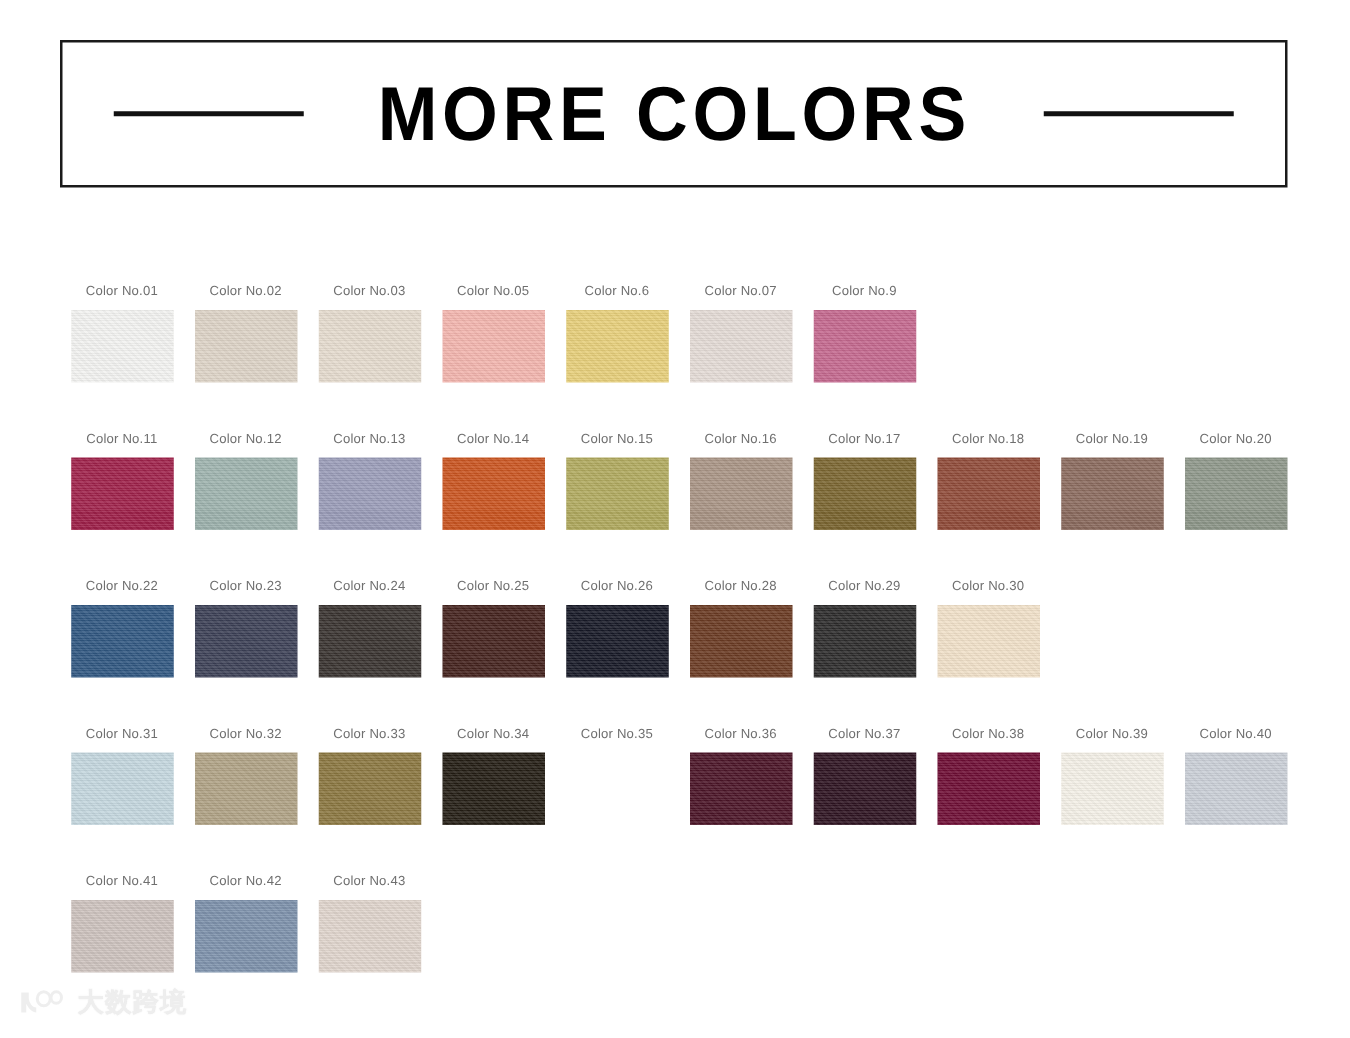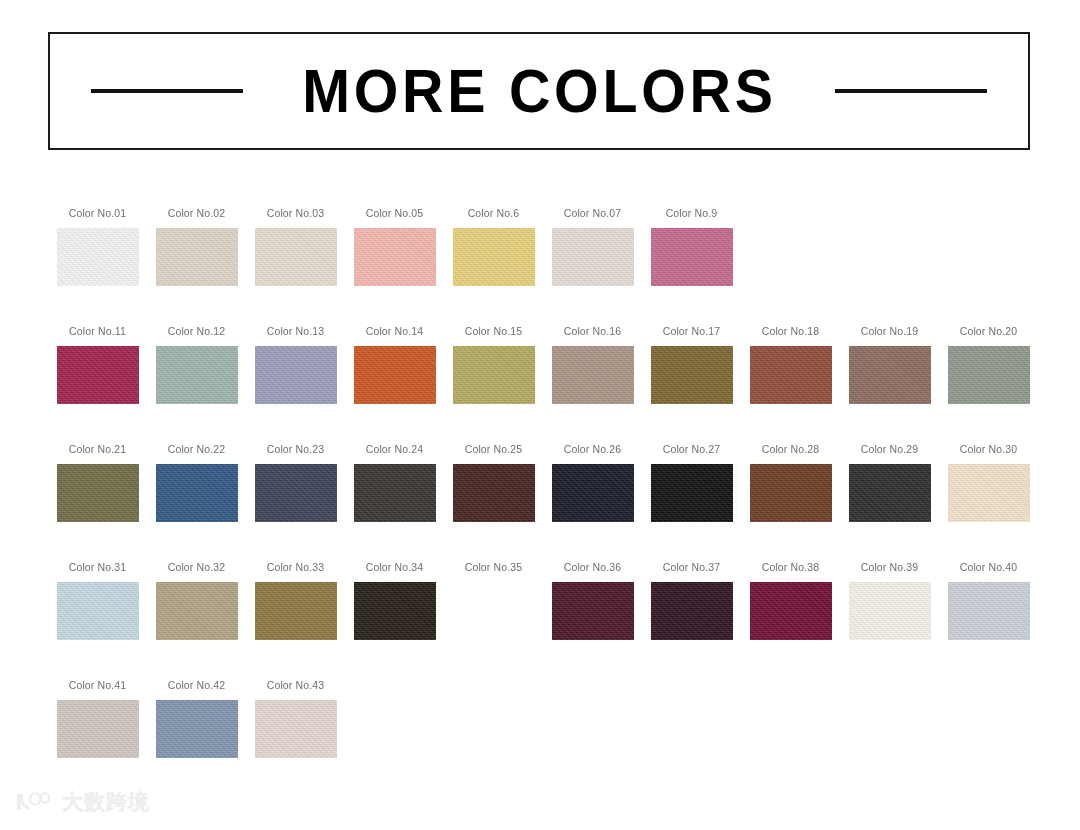--- a/index.html
+++ b/index.html
@@ -55,21 +55,21 @@
     white-space: nowrap;
     line-height: 1;
     transform: scaleX(0.94);
     transform-origin: center;
   }
 
   
   #swatch-grid {
     position: absolute;
     left: 48px;
-    top: 208px;
+    top: 228px;
     width: 990px;
   }
   .swatch-row {
     display: flex;
     height: 118px;
   }
   .swatch-cell {
     width: 99px;
     flex: 0 0 99px;
     display: flex;
@@ -228,46 +228,38 @@
         <div class="swatch-label">Color No.19</div>
         <div class="swatch-chip" style="background: rgb(138, 106, 93);"></div>
       </div>
       <div class="swatch-cell">
         <div class="swatch-label">Color No.20</div>
         <div class="swatch-chip" style="background: rgb(141, 150, 137);"></div>
       </div>
     </div>
     <div class="swatch-row">
       <div class="swatch-cell">
-        <div class="swatch-label">Color No.21</div>
-        <div class="swatch-chip" style="background: rgb(110, 106, 69);"></div>
-      </div>
-      <div class="swatch-cell">
         <div class="swatch-label">Color No.22</div>
         <div class="swatch-chip" style="background: rgb(47, 86, 128);"></div>
       </div>
       <div class="swatch-cell">
         <div class="swatch-label">Color No.23</div>
         <div class="swatch-chip" style="background: rgb(59, 63, 85);"></div>
       </div>
       <div class="swatch-cell">
         <div class="swatch-label">Color No.24</div>
         <div class="swatch-chip" style="background: rgb(55, 49, 46);"></div>
       </div>
       <div class="swatch-cell">
         <div class="swatch-label">Color No.25</div>
         <div class="swatch-chip" style="background: rgb(67, 33, 28);"></div>
       </div>
       <div class="swatch-cell">
         <div class="swatch-label">Color No.26</div>
         <div class="swatch-chip" style="background: rgb(22, 24, 38);"></div>
-      </div>
-      <div class="swatch-cell">
-        <div class="swatch-label">Color No.27</div>
-        <div class="swatch-chip" style="background: rgb(16, 15, 16);"></div>
       </div>
       <div class="swatch-cell">
         <div class="swatch-label">Color No.28</div>
         <div class="swatch-chip" style="background: rgb(106, 58, 34);"></div>
       </div>
       <div class="swatch-cell">
         <div class="swatch-label">Color No.29</div>
         <div class="swatch-chip" style="background: rgb(43, 42, 42);"></div>
       </div>
       <div class="swatch-cell">

